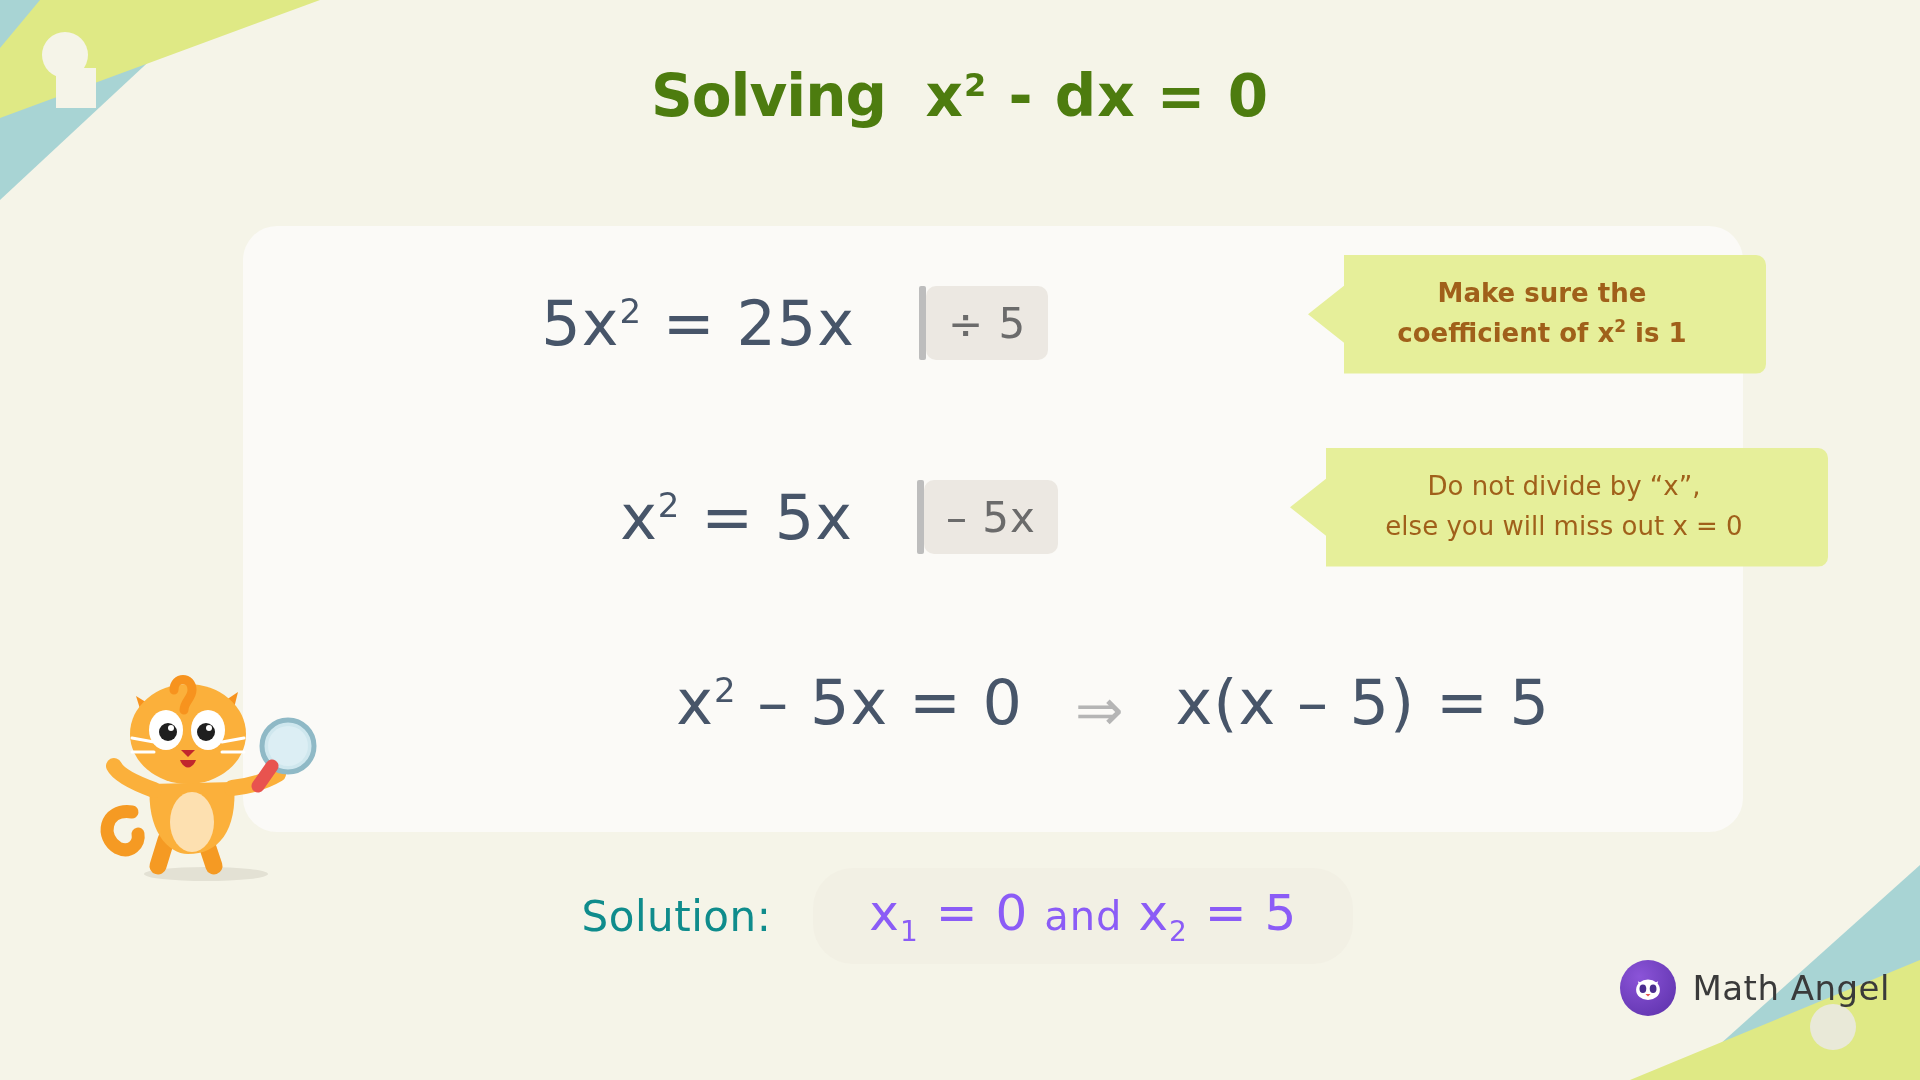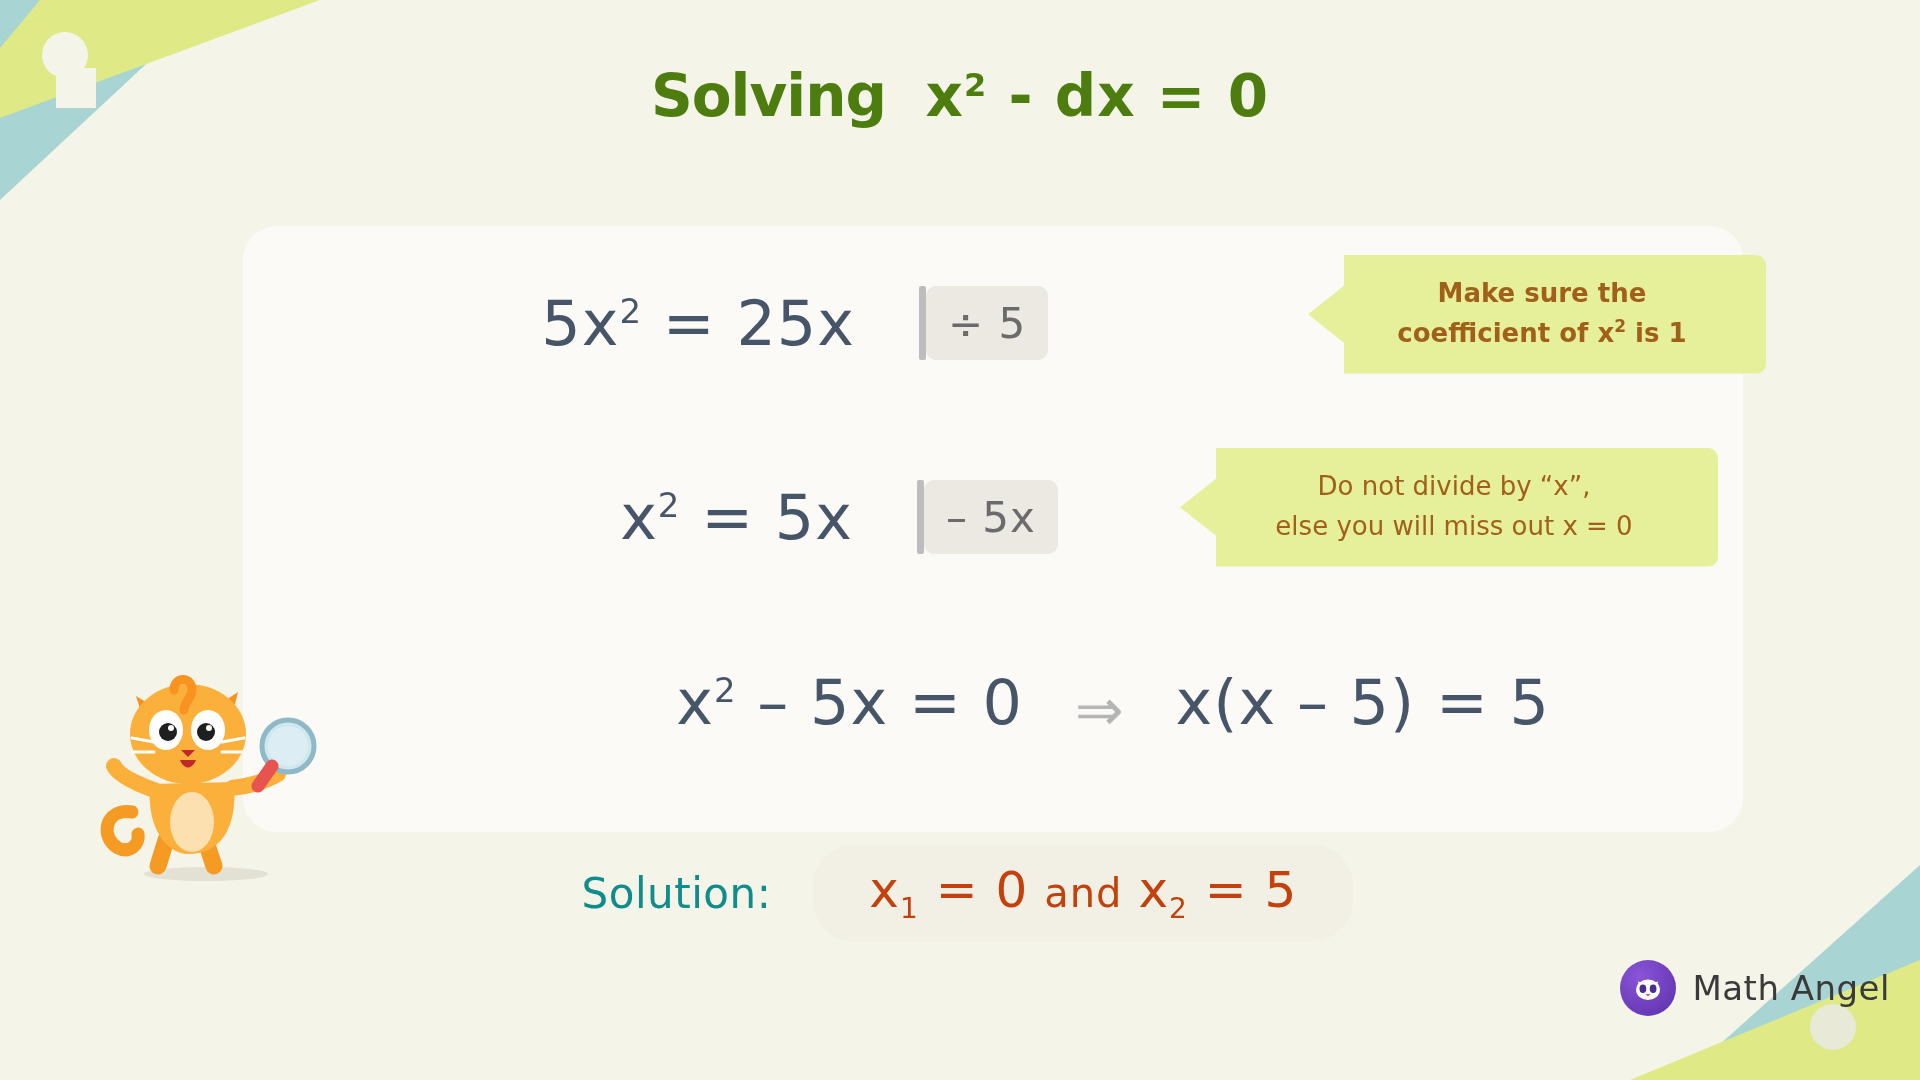--- a/index.html
+++ b/index.html
@@ -113,52 +113,52 @@
     text-align:center;
     padding:18px 30px 20px 40px;
   }
   .callout.c1 {
     left:1308px; top:255px; width:458px;
     clip-path:polygon(36px 0, 100% 0, 100% 100%, 36px 100%, 36px 74%, 0 50%, 36px 26%);
     border-radius:0 10px 10px 0;
     font-weight:bold;
   }
   .callout.c2 {
-    left:1180px; top:448px; width:538px;
+    left:1290px; top:448px; width:538px;
     clip-path:polygon(36px 0, 100% 0, 100% 100%, 36px 100%, 36px 74%, 0 50%, 36px 26%);
     border-radius:0 10px 10px 0;
   }
   .callout sup { font-size:17px; vertical-align:super; }
 
   
   .implies {
     color:#b5b5b5;
     font-size:58px;
     margin:0 52px;
     line-height:1;
   }
 
   
   .solution-row {
-    position:absolute; left:0; top:845px; width:100%;
+    position:absolute; left:0; top:868px; width:100%;
     display:flex; align-items:center; justify-content:center;
     white-space:nowrap;
     padding-left:15px;
   }
   .solution-label {
     color:#0f8c8c;
     font-size:42px;
     letter-spacing:0.5px;
     margin-right:42px;
   }
   .solution-pill {
     background:#f2f0e4;
     border-radius:40px;
     padding:16px 56px;
-    color:#c2410c;
+    color:#8b5cf6;
     font-size:50px;
     letter-spacing:1px;
   }
   .solution-pill sub { font-size:28px; vertical-align:sub; }
   .sol-and { font-size:40px; margin:0 16px; }
 
   
   .cat { position:absolute; left:88px; top:662px; width:240px; height:220px; }
 
   

